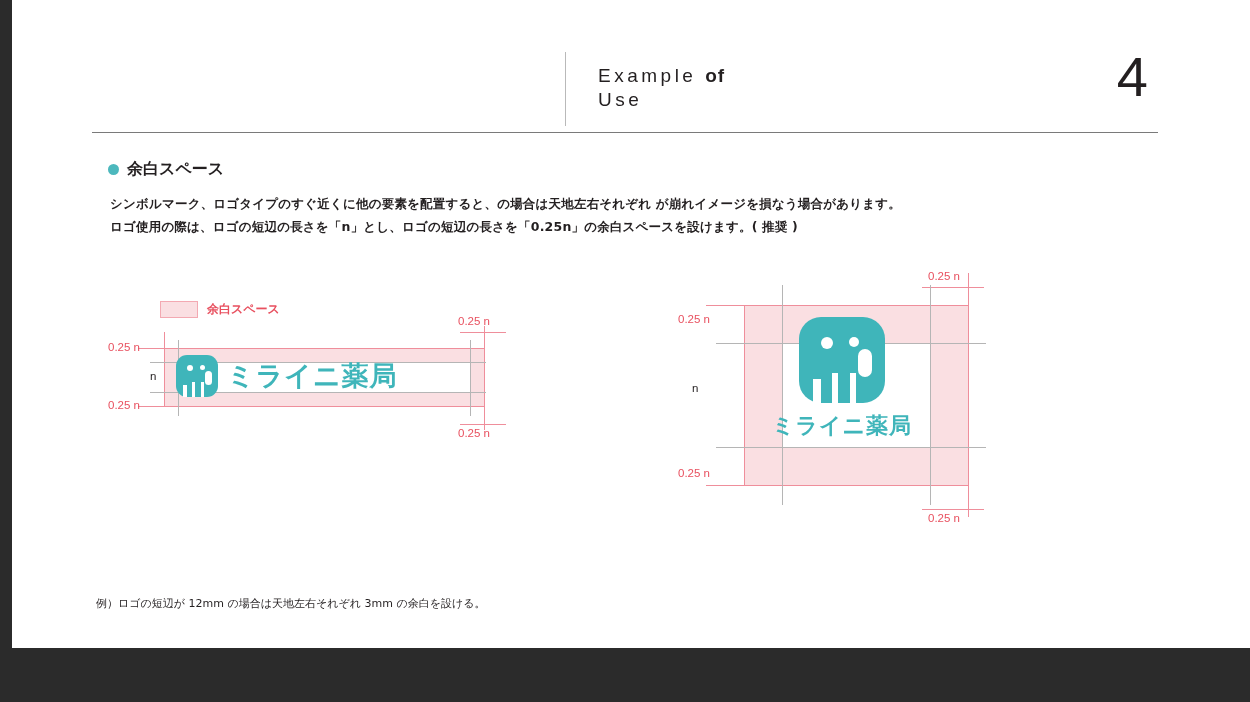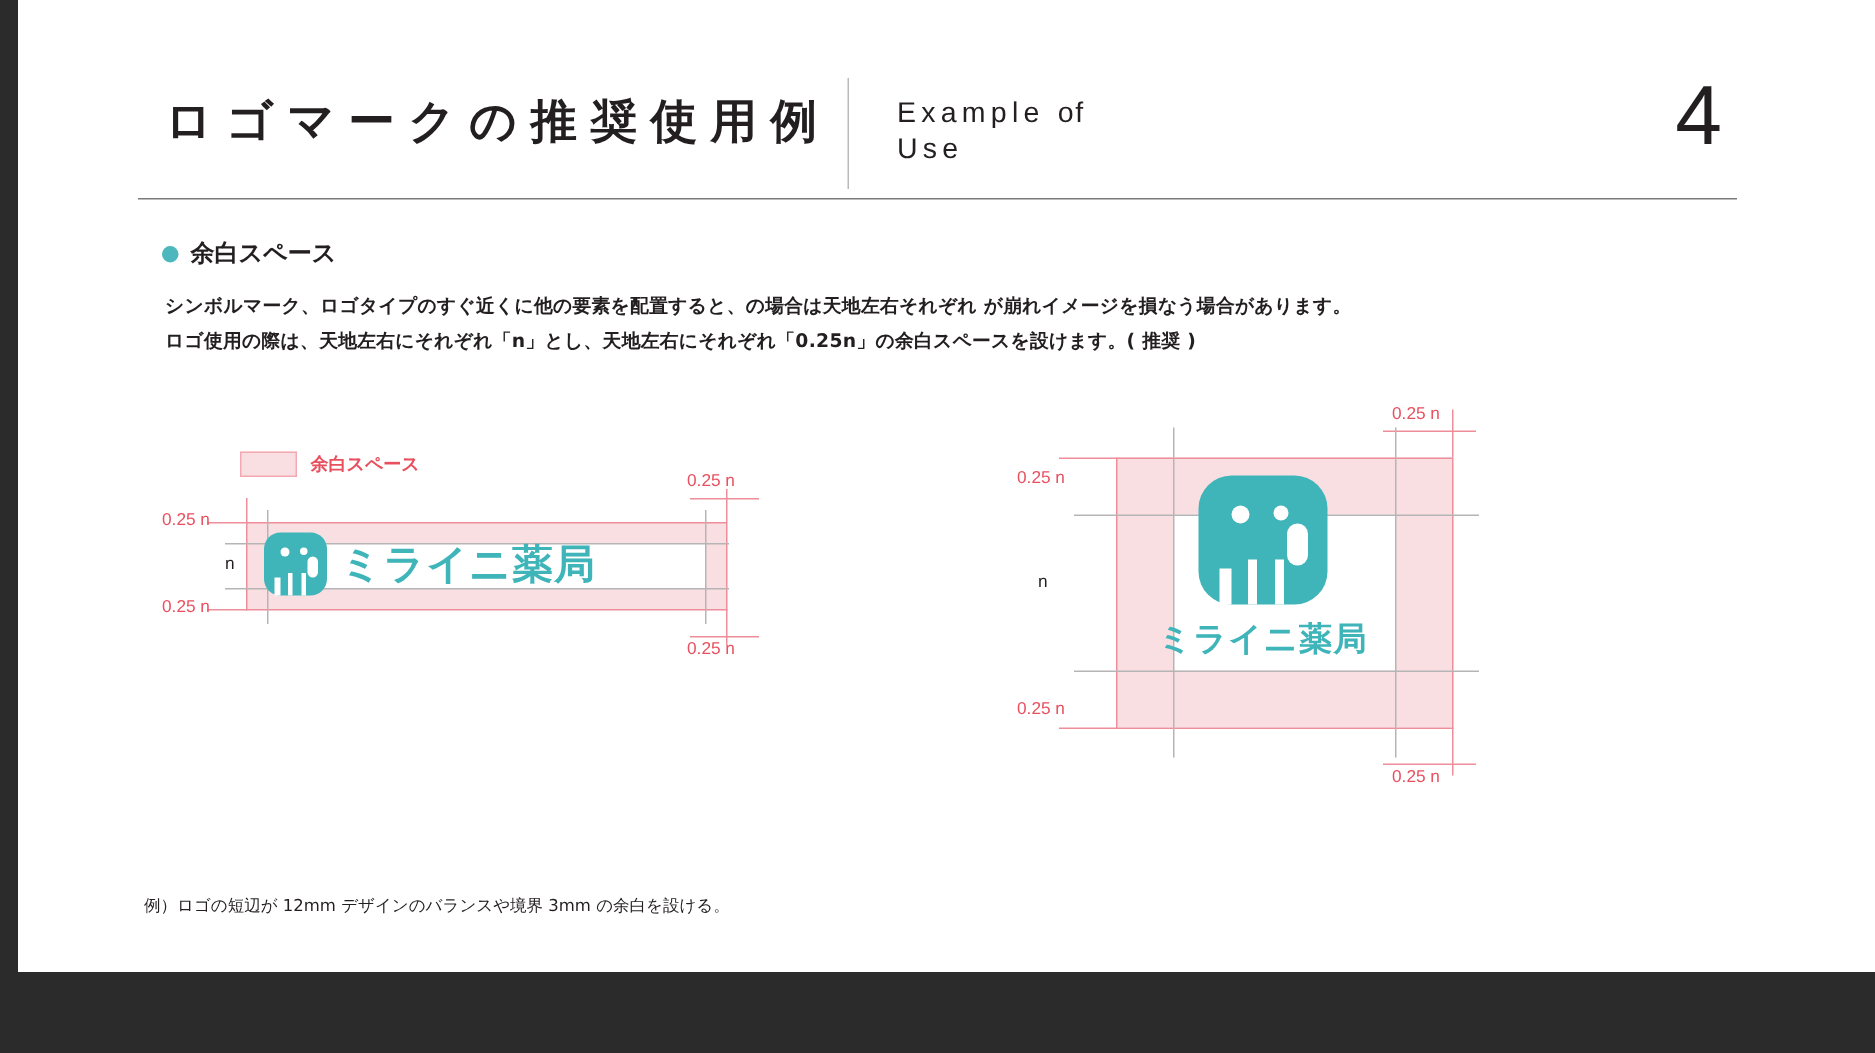--- a/index.html
+++ b/index.html
@@ -55,21 +55,21 @@
   }
   .title-en {
     position: absolute;
     left: 506px; top: 12px;
     font-size: 19px;
     letter-spacing: 3.5px;
     line-height: 24px;
     color: #231f20;
     white-space: nowrap;
   }
-  .title-en .bold { font-weight: normal; letter-spacing: 1px; }
+  .title-en .bold { font-weight: bold; letter-spacing: 1px; }
   .page-number {
     position: absolute;
     right: 12px; top: -8px;
     font-size: 56px;
     font-weight: 300;
     color: #231f20;
     font-family: "Liberation Sans", sans-serif;
   }
   .header-rule {
     position: absolute;
@@ -236,37 +236,36 @@
     white-space: nowrap;
     font-family: "DejaVu Sans", "Liberation Sans", sans-serif;
   }
 </style>
 </head>
 <body>
 
 <div class="left-rail"></div>
 
 <div class="header">
-  <div class="title-ja">ロゴマークの推奨使用例</div>
   <div class="title-divider"></div>
   <div class="title-en">
     <span>Example </span><span class="bold">of</span><br>
     <span>Use</span>
   </div>
   <div class="page-number">4</div>
 </div>
 <div class="header-rule"></div>
 
 <div class="section-heading">
   <span class="bullet-dot"></span>
   <span>余白スペース</span>
 </div>
 
 <div class="body-line body-line-1">シンボルマーク、ロゴタイプのすぐ近くに他の要素を配置すると、の場合は天地左右それぞれ が崩れイメージを損なう場合があります。</div>
-<div class="body-line body-line-2">ロゴ使用の際は、天地左右にそれぞれ「n」とし、天地左右にそれぞれ「0.25n」の余白スペースを設けます。( 推奨 )</div>
+<div class="body-line body-line-2">ロゴ使用の際は、ロゴの短辺の長さを「n」とし、ロゴの短辺の長さを「0.25n」の余白スペースを設けます。( 推奨 )</div>
 
 <div class="legend">
   <span class="legend-swatch"></span>
   <span class="legend-label">余白スペース</span>
 </div>
 
 <div class="diagram-h">
 
   <div class="pink-fill" style="left:44px; top:28px; width:320px; height:58px;"></div>
 
@@ -344,15 +343,15 @@
     <span class="wordmark-v">ミライニ薬局</span>
   </div>
 
   <div class="dim-label" style="left:268px; top:5px;">0.25 n</div>
   <div class="dim-label" style="left:18px; top:48px;">0.25 n</div>
   <div class="dim-label-dark" style="left:32px; top:117px;">n</div>
   <div class="dim-label" style="left:18px; top:202px;">0.25 n</div>
   <div class="dim-label" style="left:268px; top:247px;">0.25 n</div>
 </div>
 
-<div class="footnote">例）ロゴの短辺が 12mm デザインのバランスや境界 3mm の余白を設ける。</div>
+<div class="footnote">例）ロゴの短辺が 12mm の場合は天地左右それぞれ 3mm の余白を設ける。</div>
 
 <div class="bottom-bar"></div>
 
 </body></html>

